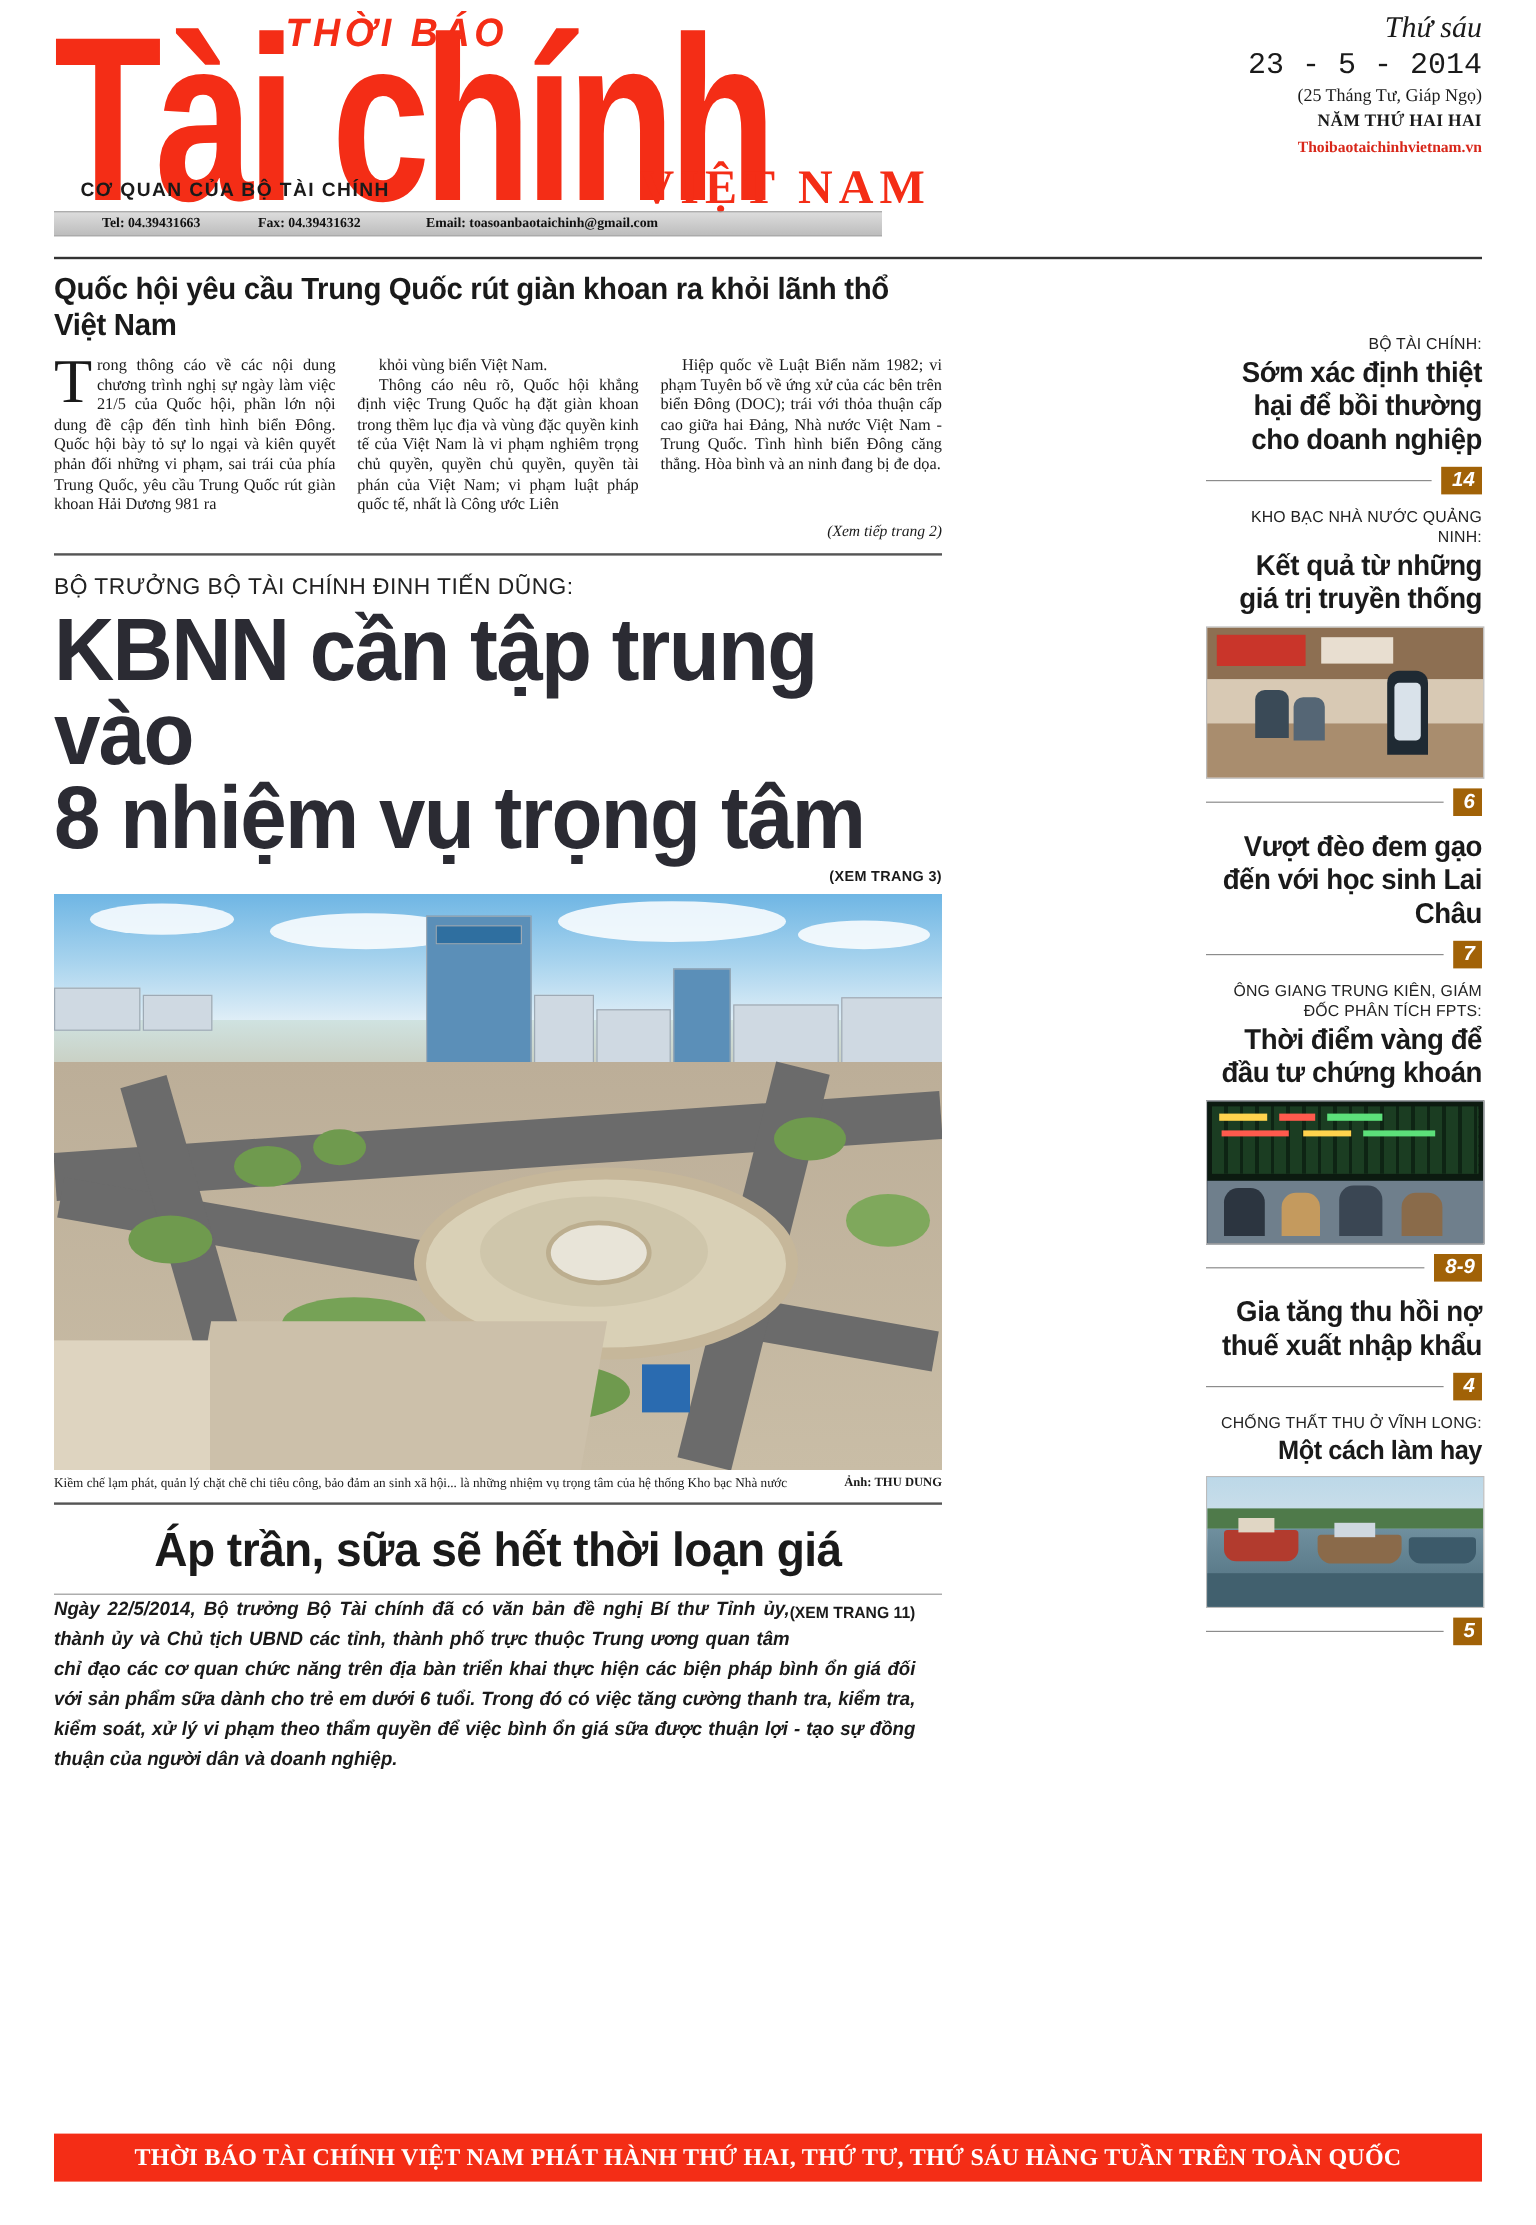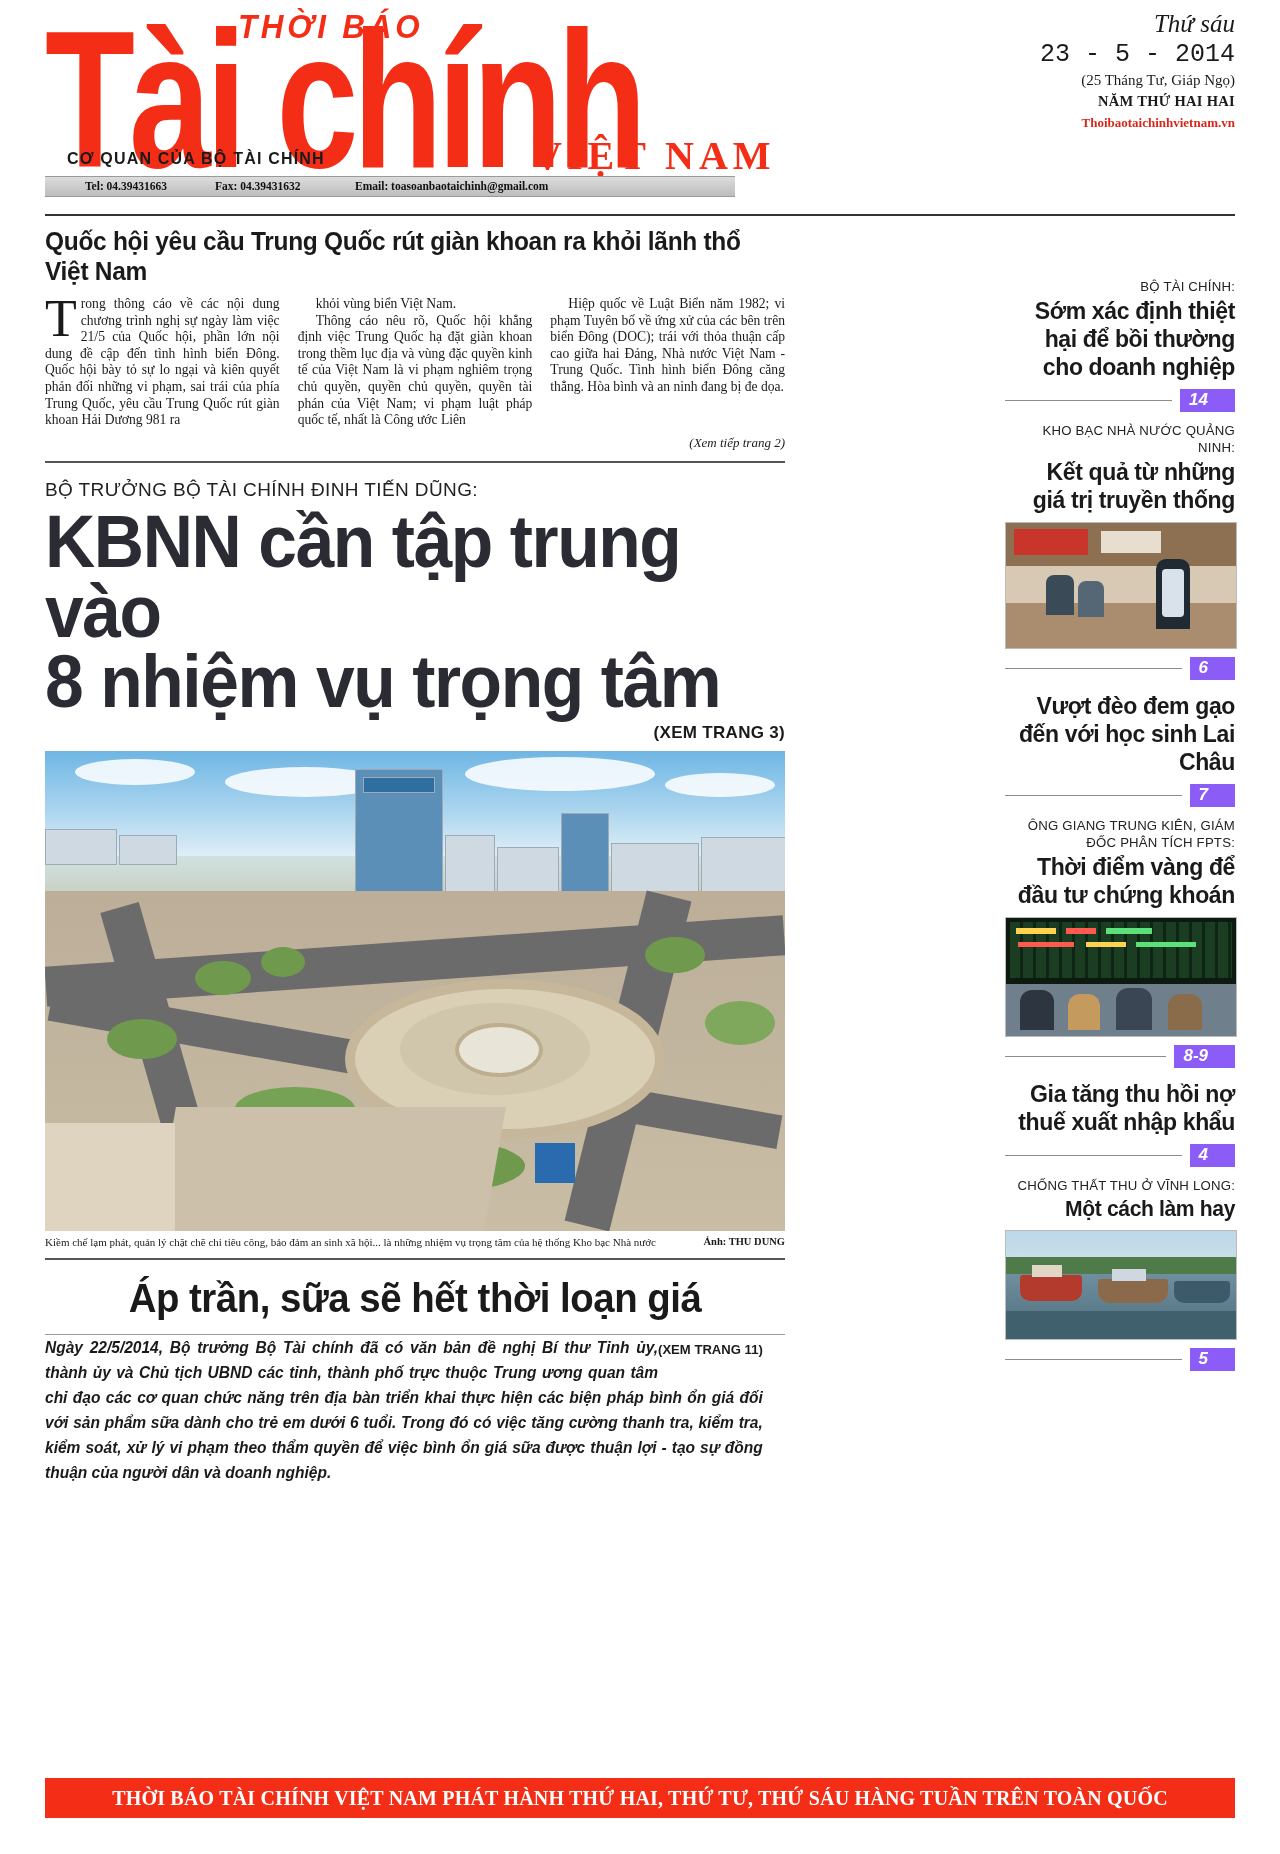--- a/index.html
+++ b/index.html
@@ -85,21 +85,21 @@
     font-family:"Liberation Sans", sans-serif;
     font-size:19px;letter-spacing:0.4px;margin:16px 0 6px 0;color:#222;
   }
   .bighead{
     font-family:"Liberation Sans", sans-serif;
     font-weight:bold;color:#2b2b33;
     font-size:74px;line-height:70px;letter-spacing:-1.5px;
     transform:scaleX(0.94);transform-origin:left;margin:0;
   }
   .xemtrang{text-align:right;font-family:"Liberation Sans", sans-serif;
-            font-weight:bold;font-size:17px;margin-top:6px;letter-spacing:.3px;}
+            font-weight:bold;font-size:12px;margin-top:6px;letter-spacing:.3px;}
 
   
   .photo{width:740px;height:480px;position:relative;overflow:hidden;margin-top:8px;
          background:linear-gradient(#9fd0ee 0%,#bfe0f3 16%,#cfe2e0 22%,#c9cfc2 30%,#bdbfb0 100%);}
   .sky{position:absolute;left:0;top:0;width:100%;height:22%;
        background:linear-gradient(#6fb6e4,#a9d4ee 55%,#dfeef7);}
   .cloud{position:absolute;background:#fff;border-radius:50%;opacity:.85;}
   .bldg{position:absolute;background:#cfd9e2;border:1px solid #9eaab5;}
   .bldg.blue{background:#4f7fa8;}
   .bldg.tall{background:#5b8fb8;}
@@ -126,22 +126,22 @@
   .sidebar{position:absolute;right:45px;top:268px;width:230px;}
   .sb-item{padding:10px 0 0 0;}
   .sb-kicker{font-family:"Liberation Sans", sans-serif;font-size:13.2px;
              text-align:right;letter-spacing:.2px;line-height:17px;color:#222;}
   .sb-title{font-family:"Liberation Sans", sans-serif;font-weight:bold;
             font-size:24px;line-height:28px;text-align:right;margin-top:2px;
             letter-spacing:-0.4px;transform:scaleX(0.96);transform-origin:right;}
   .sb-title.sm{font-size:22px;line-height:26px;}
   .pgnum{display:flex;align-items:center;justify-content:flex-end;margin-top:8px;}
   .pgnum .line{flex:1;height:1px;background:#8c8c8c;margin-right:8px;}
-  .pgnum .badge{background:#8b5cf6;color:#fff;font-family:"Liberation Sans", sans-serif;
-                font-weight:bold;font-size:17px;padding:1px 27px 2px 9px;
+  .pgnum .badge{background:#a16207;color:#fff;font-family:"Liberation Sans", sans-serif;
+                font-weight:bold;font-size:17px;padding:1px 6px 2px 9px;
                 font-style:italic;}
   .sb-photo{width:230px;height:125px;margin-top:8px;position:relative;overflow:hidden;
             border:1px solid #bbb;}
 
   
   .p1{background:linear-gradient(#cdbfae,#b49a82);}
   
   .p2{background:#0d1b2a;}
   
   .p3{background:linear-gradient(#9ec9e6 0%,#b9d6ea 45%,#6f8fa0 55%,#51707f 100%);}

